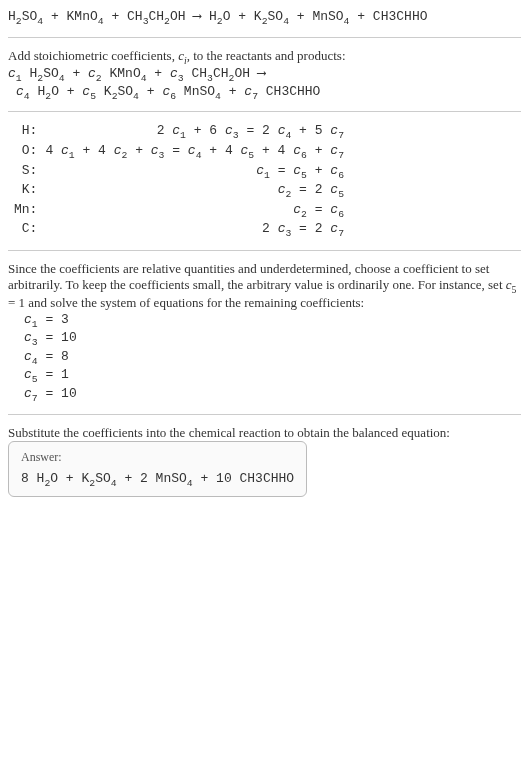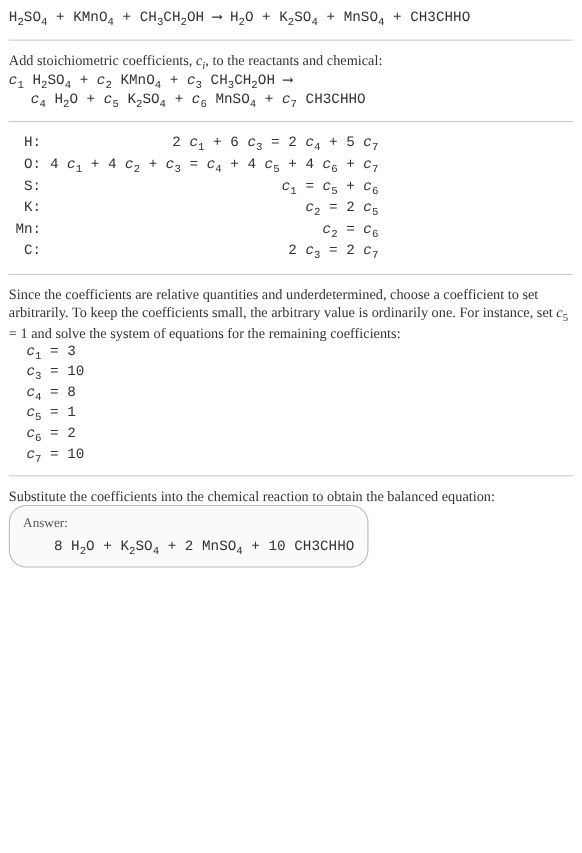--- a/index.html
+++ b/index.html
@@ -40,53 +40,52 @@
     text-align: right;
   }
   .eq-table td:first-child {
     text-align: right;
   }
   .coef-list div {
     margin: 1px 16px;
   }
   .answer-box {
     border: 1px solid #bbb;
-    border-radius: 16px;
+    border-radius: 6px;
     padding: 8px 12px;
     background: #fafafa;
     display: inline-block;
     max-width: 340px;
   }
   .answer-label {
     font-size: 12px;
     color: #555;
     margin-bottom: 6px;
   }
   .indent {
-    margin-left: 20px;
+    margin-left: 8px;
   }
   .indent2 {
-    margin-left: 28px;
     text-align: right;
   }
 </style>
 </head>
 <body>
 
 <div class="section">
   <div class="math">
     <span>H</span><sub>2</sub><span>SO</span><sub>4</sub><span> + KMnO</span><sub>4</sub><span> + CH</span><sub>3</sub><span>CH</span><sub>2</sub><span>OH  ⟶  H</span><sub>2</sub><span>O + K</span><sub>2</sub><span>SO</span><sub>4</sub><span> + MnSO</span><sub>4</sub><span> + CH3CHHO</span>
   </div>
 </div>
 
 <hr>
 
 <div class="section">
   <div>
-    <span>Add stoichiometric coefficients, </span><span class="italic">c</span><sub class="italic">i</sub><span>, to the reactants and chemical:</span>
+    <span>Add stoichiometric coefficients, </span><span class="italic">c</span><sub class="italic">i</sub><span>, to the reactants and products:</span>
   </div>
   <div class="math">
     <span class="italic">c</span><sub>1</sub><span> H</span><sub>2</sub><span>SO</span><sub>4</sub><span> + </span><span class="italic">c</span><sub>2</sub><span> KMnO</span><sub>4</sub><span> + </span><span class="italic">c</span><sub>3</sub><span> CH</span><sub>3</sub><span>CH</span><sub>2</sub><span>OH  ⟶</span>
   </div>
   <div class="math indent">
     <span class="italic">c</span><sub>4</sub><span> H</span><sub>2</sub><span>O + </span><span class="italic">c</span><sub>5</sub><span> K</span><sub>2</sub><span>SO</span><sub>4</sub><span> + </span><span class="italic">c</span><sub>6</sub><span> MnSO</span><sub>4</sub><span> + </span><span class="italic">c</span><sub>7</sub><span> CH3CHHO</span>
   </div>
 </div>
 
 <hr>
@@ -126,21 +125,20 @@
 
 <div class="section">
   <div>
     <span>Since the coefficients are relative quantities and underdetermined, choose a coefficient to set arbitrarily. To keep the coefficients small, the arbitrary value is ordinarily one. For instance, set </span><span class="italic">c</span><sub>5</sub><span> = 1 and solve the system of equations for the remaining coefficients:</span>
   </div>
   <div class="coef-list math" id="coef-list">
       <div><span class="italic">c</span><sub>1</sub> = 3</div>
       <div><span class="italic">c</span><sub>3</sub> = 10</div>
       <div><span class="italic">c</span><sub>4</sub> = 8</div>
       <div><span class="italic">c</span><sub>5</sub> = 1</div>
-      <div><span class="italic">c</span><sub>6</sub> = 2</div>
       <div><span class="italic">c</span><sub>7</sub> = 10</div>
     </div>
 </div>
 
 <hr>
 
 <div class="section">
   <div>Substitute the coefficients into the chemical reaction to obtain the balanced equation:</div>
   <div class="answer-box">
     <div class="answer-label">Answer:</div>

